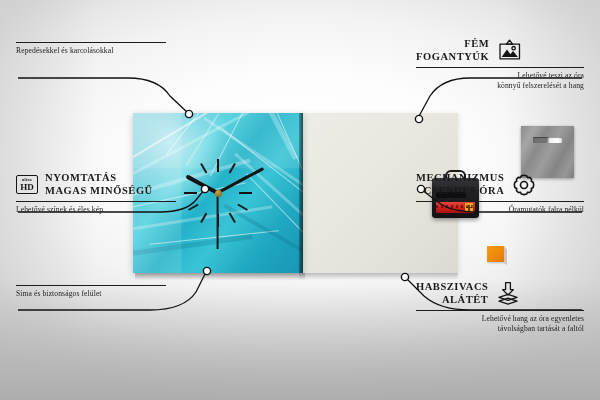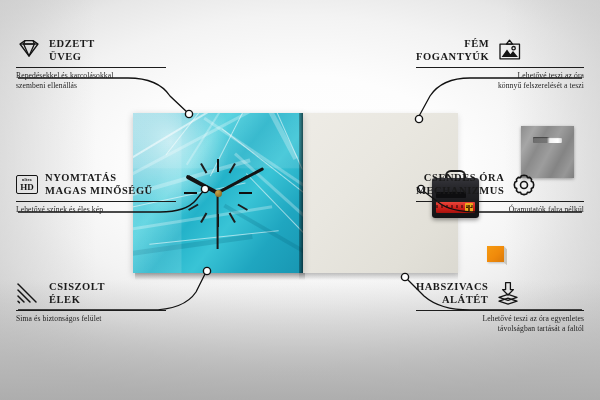--- a/index.html
+++ b/index.html
@@ -348,38 +348,23 @@
     <circle cx="189" cy="114" r="3.6"></circle>
     <circle cx="205" cy="189" r="3.6"></circle>
     <circle cx="207" cy="271" r="3.6"></circle>
     <circle cx="419" cy="119" r="3.6"></circle>
     <circle cx="421" cy="189" r="3.6"></circle>
     <circle cx="405" cy="277" r="3.6"></circle>
   </g>
 </svg>
 
 <div class="callout left" style="left:16px; top:38px; width:150px;">
-  <div class="head">
-    <svg class="ico" width="26" height="24" viewBox="0 0 26 24">
-      <g fill="none" stroke="#141414" stroke-width="1.3" stroke-linejoin="round">
-        <path d="M4,5 L9,1.6 L17,1.6 L22,5 L13,17 Z"></path>
-        <path d="M4,5 L22,5"></path>
-        <path d="M9,1.6 L7.6,5 L13,17 L18.4,5 L17,1.6"></path>
-        <path d="M7.6,5 L18.4,5"></path>
-      </g>
-    </svg>
-    <div class="titles">
-      <div>EDZETT</div>
-      <div>ÜVEG</div>
-    </div>
-  </div>
   <div class="rule"></div>
   <div class="desc">
     <div>Repedésekkel és karcolásokkal</div>
-    <div>szembeni ellenállás</div>
   </div>
 </div>
 
 <div class="callout left" style="left:16px; top:172px; width:160px;">
   <div class="head">
     <div id="hd-badge">
       <span class="u">ultra</span>
       <span class="h">HD</span>
     </div>
     <div class="titles">
@@ -387,34 +372,20 @@
       <div>MAGAS MINŐSÉGŰ</div>
     </div>
   </div>
   <div class="rule"></div>
   <div class="desc">
     <div>Lehetővé színek és éles kép</div>
   </div>
 </div>
 
 <div class="callout left" style="left:16px; top:281px; width:150px;">
-  <div class="head">
-    <svg class="ico" width="26" height="24" viewBox="0 0 26 24">
-      <g stroke="#141414" stroke-width="1.5" stroke-linecap="round">
-        <line x1="2" y1="2" x2="20" y2="20"></line>
-        <line x1="2" y1="8" x2="14" y2="20"></line>
-        <line x1="2" y1="14" x2="8" y2="20"></line>
-        <line x1="2" y1="19.2" x2="3.4" y2="20.6"></line>
-      </g>
-    </svg>
-    <div class="titles">
-      <div>CSISZOLT</div>
-      <div>ÉLEK</div>
-    </div>
-  </div>
   <div class="rule"></div>
   <div class="desc">
     <div>Sima és biztonságos felület</div>
   </div>
 </div>
 
 <div class="callout right" style="right:16px; top:38px; width:168px;">
   <div class="head">
     <div class="titles">
       <div>FÉM</div>
@@ -425,29 +396,29 @@
         <path d="M13.5,2.2 L10.4,6.2 L16.6,6.2 Z"></path>
         <rect x="4" y="6.2" width="19.5" height="14.6"></rect>
         <path d="M5.6,19 L11,11.6 L14.4,16.2 L17,13 L21.9,19 Z" fill="#141414" stroke="none"></path>
         <circle cx="17.6" cy="10.2" r="1.7"></circle>
       </g>
     </svg>
   </div>
   <div class="rule"></div>
   <div class="desc">
     <div>Lehetővé teszi az óra</div>
-    <div>könnyű felszerelését a teszi</div>
+    <div>könnyű felszerelését a hang</div>
   </div>
 </div>
 
 <div class="callout right" style="right:16px; top:172px; width:168px;">
   <div class="head">
     <div class="titles">
+      <div>MECHANIZMUS</div>
       <div>CSENDES ÓRA</div>
-      <div>MECHANIZMUS</div>
     </div>
     <svg class="ico" width="26" height="24" viewBox="0 0 26 24">
       <g fill="none" stroke="#141414" stroke-width="1.6" stroke-linejoin="round">
         <path d="M13,2.2 l2.6,0.55 l1.0,1.85 l2.1,-0.25 l1.85,1.85 l-0.25,2.1 l1.85,1.0 l0.55,2.6 l-0.55,2.6 l-1.85,1.0 l0.25,2.1 l-1.85,1.85 l-2.1,-0.25 l-1.0,1.85 l-2.6,0.55 l-2.6,-0.55 l-1.0,-1.85 l-2.1,0.25 l-1.85,-1.85 l0.25,-2.1 l-1.85,-1.0 l-0.55,-2.6 l0.55,-2.6 l1.85,-1.0 l-0.25,-2.1 l1.85,-1.85 l2.1,0.25 l1.0,-1.85 Z"></path>
         <circle cx="13" cy="12" r="3.5"></circle>
       </g>
     </svg>
   </div>
   <div class="rule"></div>
   <div class="desc">
@@ -464,16 +435,16 @@
     <svg class="ico" width="26" height="25" viewBox="0 0 26 25">
       <g fill="none" stroke="#141414" stroke-width="1.3" stroke-linejoin="round">
         <path d="M10.6,1.6 L15.4,1.6 L15.4,8.6 L18.4,8.6 L13,14 L7.6,8.6 L10.6,8.6 Z"></path>
         <path d="M13,13.4 L22,16.4 L13,19.4 L4,16.4 Z"></path>
         <path d="M13,17.2 L22,20.2 L13,23.2 L4,20.2 Z"></path>
       </g>
     </svg>
   </div>
   <div class="rule"></div>
   <div class="desc">
-    <div>Lehetővé teszi az óra egyenletes</div>
+    <div>Lehetővé hang az óra egyenletes</div>
     <div>távolságban tartását a faltól</div>
   </div>
 </div>
 
 </body></html>

